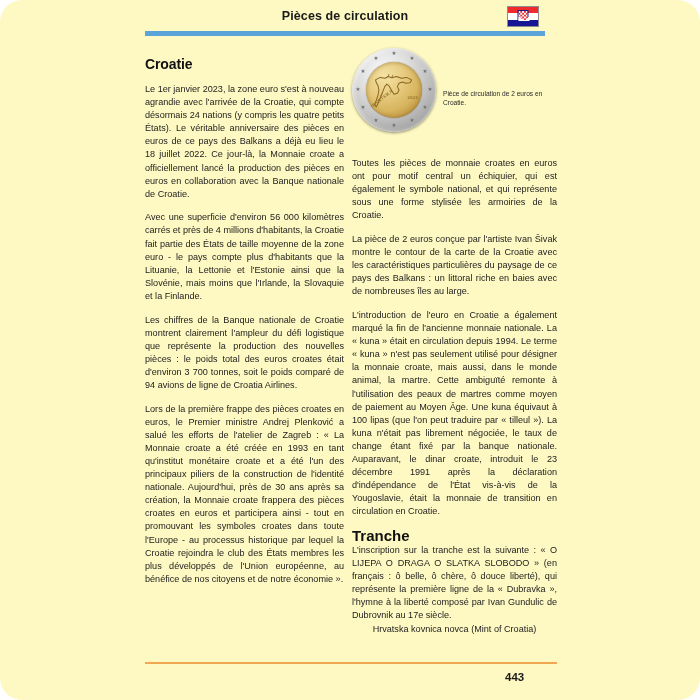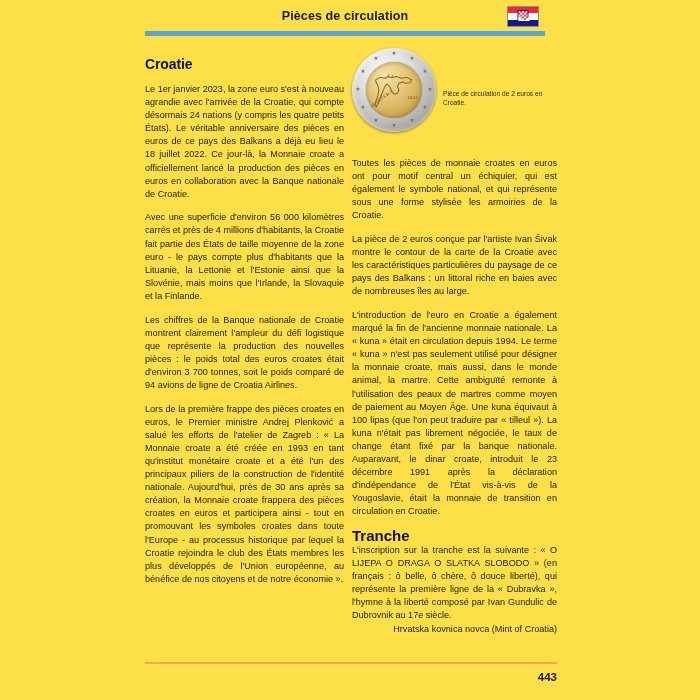--- a/index.html
+++ b/index.html
@@ -8,22 +8,23 @@
     padding: 0;
     width: 700px;
     height: 700px;
     background: #ffffff;
     font-family: "Liberation Sans", sans-serif;
   }
   .page {
     position: relative;
     width: 700px;
     height: 700px;
-    background: #fde047;
+    background: #fef9c3;
     overflow: hidden;
+    border-radius: 22px;
   }
 
   
   .header {
     position: absolute;
     left: 145px;
     top: 8px;
     width: 400px;
     height: 32px;
   }
@@ -111,21 +112,21 @@
     font-size: 15px;
     font-weight: bold;
     color: #111111;
     margin: 12px 0 1px 0;
     line-height: 12.5px;
     text-align: left;
   }
   .sub-body {
     margin: 0 0 0 0;
   }
-  .sub-body.flat { text-align: right; }
+  .sub-body.flat { text-align: center; }
 
   
   .figure {
     position: absolute;
     left: 352px;
     top: 48px;
   }
   .coin-wrap {
     position: absolute;
     left: 0;
@@ -230,21 +231,20 @@
     top: 662px;
     width: 412px;
     height: 1.6px;
     background: #f0a952;
   }
   .page-number {
     position: absolute;
     left: 505px;
     top: 671px;
     width: 52px;
-    text-align: right;
     font-size: 11.5px;
     font-weight: bold;
     color: #1a1a1a;
   }
 </style>
 </head>
 <body>
 
 <div class="page">
 

